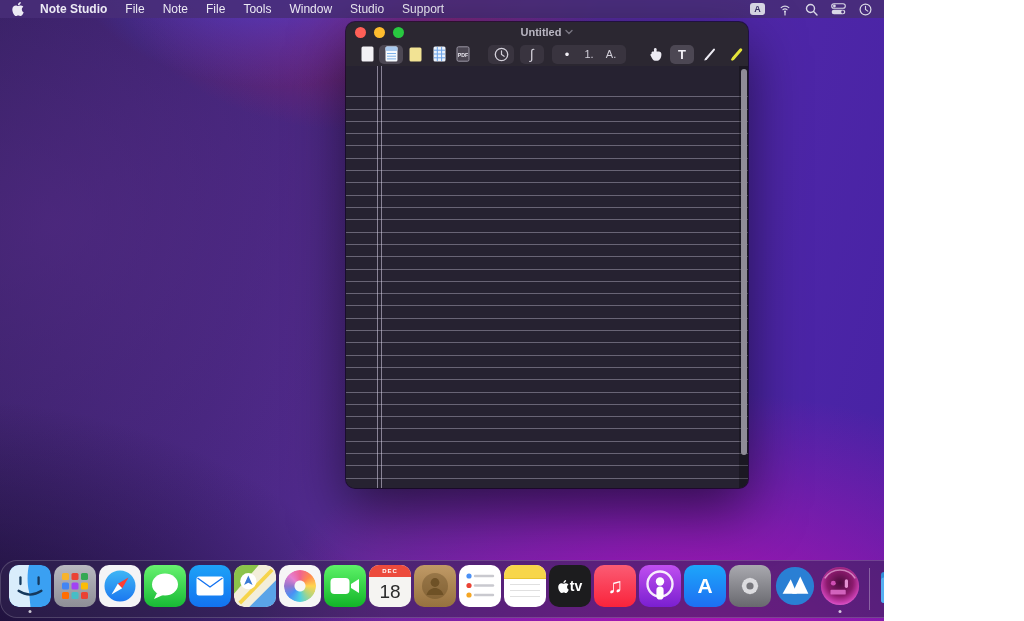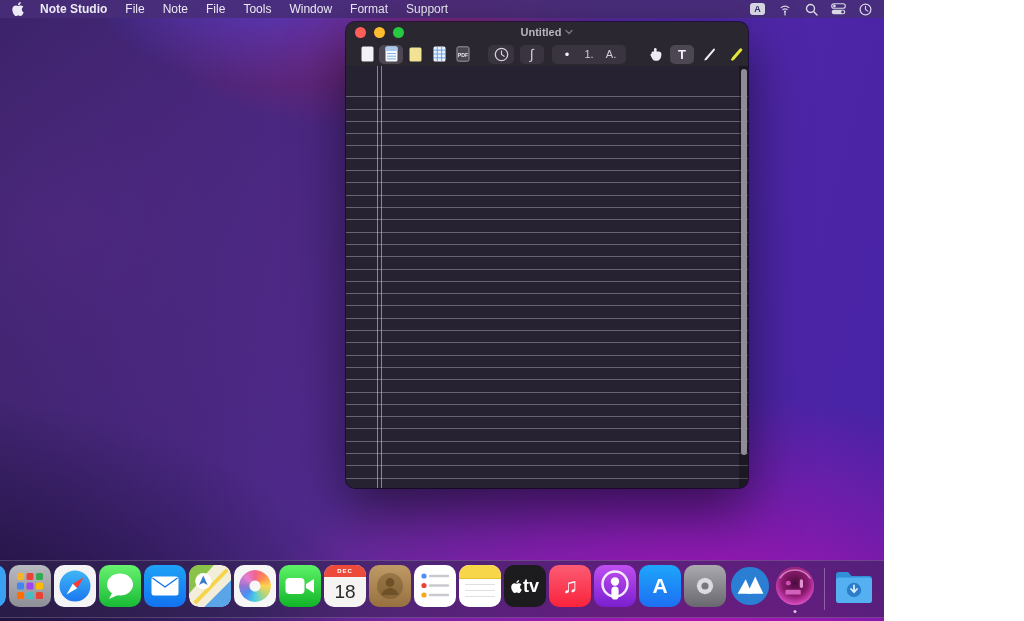--- a/index.html
+++ b/index.html
@@ -41,38 +41,38 @@
   .listgroup .tbtn{min-width:22px;}
   
   .content{position:relative;height:422px;background:#262231;}
   .ruling{position:absolute;left:0;right:0;top:19px;bottom:0;
     background:repeating-linear-gradient(to bottom, transparent 0px, transparent 11.3px, rgba(205,200,220,0.40) 11.3px, rgba(205,200,220,0.40) 12.3px);}
   .marginline{position:absolute;left:31px;top:0;bottom:0;width:3px;
     border-left:1px solid rgba(216,210,232,0.55);border-right:1px solid rgba(216,210,232,0.55);}
   .sbtrack{position:absolute;right:0;top:0;bottom:0;width:9px;background:rgba(0,0,0,0.28);}
   .sbthumb{position:absolute;right:1px;top:3px;width:6px;height:386px;border-radius:3px;background:#8f8c97;}
   
-  .dockwrap{position:absolute;left:0;right:0;bottom:3px;display:flex;justify-content:center;}
+  .dockwrap{position:absolute;left:0;right:0;bottom:3px;display:flex;justify-content:flex-start;}
   .dock{display:flex;align-items:center;gap:1px;background:rgba(50,36,78,0.52);
     border:1px solid rgba(255,255,255,0.17);border-radius:17px;padding:4px 7px;height:48px;}
   .ditem{position:relative;width:44px;height:48px;display:flex;align-items:flex-start;justify-content:center;}
   .ditem .dot{position:absolute;bottom:0px;left:50%;transform:translateX(-50%);width:3px;height:3px;border-radius:50%;background:rgba(255,255,255,0.75);}
   .appicon{width:42px;height:42px;border-radius:10px;overflow:hidden;position:relative;}
   .divider{width:1px;height:42px;background:rgba(255,255,255,0.3);margin:0 6px;align-self:center;}
   
   .cal{background:#f5f4f2;display:flex;flex-direction:column;}
   .cal .band{height:12px;background:#ec4b3c;color:#fff;font-size:6px;font-weight:bold;display:flex;align-items:center;justify-content:center;letter-spacing:1px;}
   .cal .day{flex:1;display:flex;align-items:center;justify-content:center;font-size:19px;color:#2b2b2b;font-weight:400;}
   
   .notes{background:#fff;display:flex;flex-direction:column;}
   .notes .yb{height:13px;background:#f7d64a;border-bottom:1px solid #e8c42f;}
   .notes .ln{height:1px;background:#e0e0e0;margin:5px 6px 0 6px;}
   
   .atv{background:#1c1c1e;display:flex;align-items:center;justify-content:center;gap:1px;color:#fff;}
-  .atv .tvtxt{font-size:18px;font-weight:bold;}
+  .atv .tvtxt{font-size:14px;font-weight:bold;}
   
   .music{background:linear-gradient(180deg,#fb5c74,#fa233b);display:flex;align-items:center;justify-content:center;color:#fff;font-size:21px;}
   
   .astore{background:linear-gradient(180deg,#1da6fb,#1d6ff2);display:flex;align-items:center;justify-content:center;color:#fff;font-size:21px;font-weight:bold;}
   
   .photos{background:#f6f6f6;display:flex;align-items:center;justify-content:center;}
   .pinwheel{width:32px;height:32px;border-radius:50%;
     background:conic-gradient(#f06292,#ff8a50,#ffd54f,#aed581,#4dd0e1,#4a90f5,#9575cd,#e57fd0,#f06292);
     -webkit-mask:radial-gradient(circle 16px, transparent 5px, #000 6px);mask:radial-gradient(circle 16px, transparent 5px, #000 6px);}
   svg{display:block;}
@@ -87,21 +87,21 @@
       <svg width="12" height="14" viewBox="0 0 814 1000">
           <path fill="#eceaf4" d="M788.1 340.9c-5.8 4.5-108.2 62.2-108.2 190.5 0 148.4 130.3 200.9 134.2 202.2-.6 3.2-20.7 71.9-68.7 141.9-42.8 61.6-87.5 123.1-155.5 123.1s-85.5-39.5-164-39.5c-76.5 0-103.7 40.8-165.9 40.8s-105.6-57-155.5-127C46.7 790.7 0 663 0 541.8c0-194.4 126.4-297.5 250.8-297.5 66.1 0 121.2 43.4 162.7 43.4 39.5 0 101.1-46 176.3-46 28.5 0 130.9 2.6 198.3 99.2zm-234-181.5c31.1-36.9 53.1-88.1 53.1-139.3 0-7.1-.6-14.3-1.9-20.1-50.6 1.9-110.8 33.7-147.1 75.8-28.5 32.4-55.1 83.6-55.1 135.5 0 7.8 1.3 15.6 1.9 18.1 3.2.6 8.4 1.3 13.6 1.3 45.4 0 102.5-30.4 135.5-71.3z"></path>
         </svg>
     </span>
     <span class="appname">Note Studio</span>
     <span class="mitem">File</span>
     <span class="mitem">Note</span>
     <span class="mitem">File</span>
     <span class="mitem">Tools</span>
     <span class="mitem">Window</span>
-    <span class="mitem">Format</span>
+    <span class="mitem">Studio</span>
     <span class="mitem">Support</span>
     <span class="spacer"></span>
     <span class="status">
       <span class="inputsrc">A</span>
       <span>
         <svg width="14" height="13" viewBox="0 0 14 13">
             <g stroke="#d9d8e6" stroke-width="1.2" fill="none" stroke-linecap="round">
               <path d="M3.2 4.6a5.4 5.4 0 0 1 7.6 0"></path>
               <path d="M5 6.7a2.8 2.8 0 0 1 4 0"></path>
               <path d="M7 8.6v3.4"></path>

